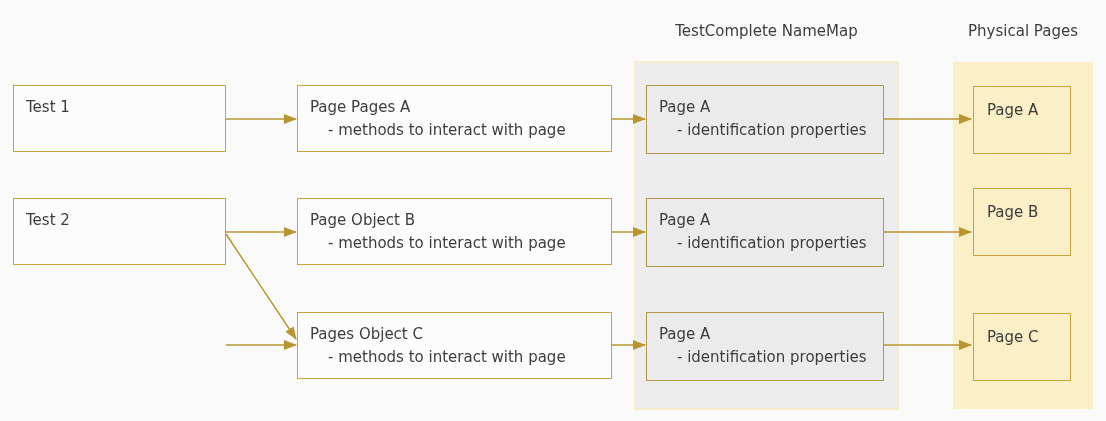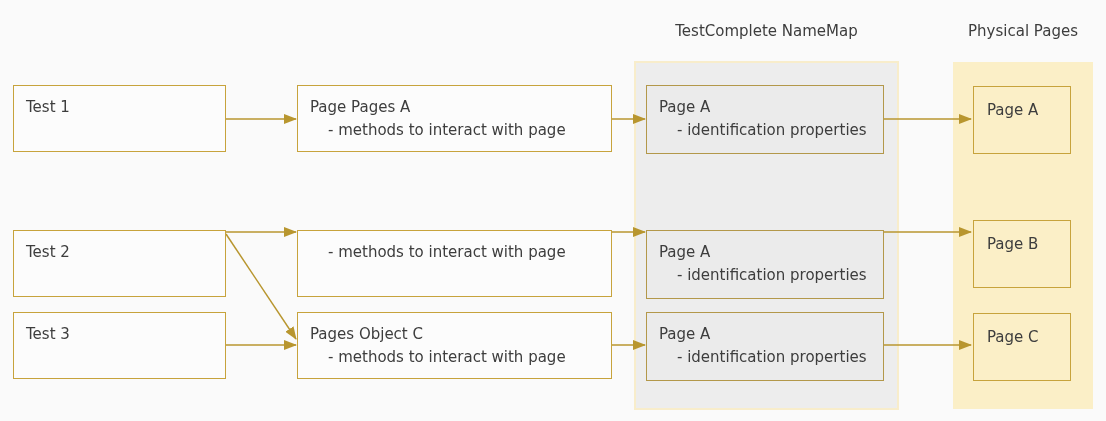--- a/index.html
+++ b/index.html
@@ -23,21 +23,21 @@
   .col-header.physical{left:953px;width:140px;}
 
   .box{position:absolute;box-sizing:border-box;font-size:15px;color:var(--text);line-height:23px;padding:10px 8px 5px 12px;white-space:nowrap;}
   .box .line2{padding-left:18px;}
 
   .box-test{left:13px;width:213px;height:67px;background:var(--box-fill);border:1.5px solid var(--border-gold);}
   .box-po{left:297px;width:315px;height:67px;background:var(--box-fill);border:1.5px solid var(--border-gold);}
   .box-nm{left:646px;width:238px;height:69px;background:var(--namemap-box-fill);border:1.5px solid var(--namemap-box-border);}
   .box-ph{left:973px;width:98px;height:68px;background:var(--band-yellow);border:1.5px solid var(--border-gold);padding-top:12px;padding-left:13px;}
 
-  .r1{top:85px;} .r2{top:198px;margin-top:32px;} .r3{top:312px;}
+  .r1{top:85px;} .r2{top:198px;} .r3{top:312px;}
   .box-ph.r1{top:86px;} .box-ph.r2{top:188px;} .box-ph.r3{top:313px;}
 
   svg.arrows{position:absolute;left:0;top:0;pointer-events:none;}
   svg.arrows line{stroke:var(--arrow);stroke-width:1.5;}
   svg.arrows marker path{fill:var(--arrow);}
 </style>
 </head>
 <body>
 
 <div class="canvas">
@@ -78,33 +78,31 @@
     <div class="line2">- identification properties</div>
   </div>
   <div class="box box-ph r1">
     <div>Page A</div>
   </div>
 
   <div class="box box-test r2">
     <div>Test 2</div>
   </div>
   <div class="box box-po r2">
+    <div>Page Object B</div>
     <div class="line2">- methods to interact with page</div>
   </div>
   <div class="box box-nm r2">
     <div>Page A</div>
     <div class="line2">- identification properties</div>
   </div>
   <div class="box box-ph r2">
     <div>Page B</div>
   </div>
 
-  <div class="box box-test r3">
-    <div>Test 3</div>
-  </div>
   <div class="box box-po r3">
     <div>Pages Object C</div>
     <div class="line2">- methods to interact with page</div>
   </div>
   <div class="box box-nm r3">
     <div>Page A</div>
     <div class="line2">- identification properties</div>
   </div>
   <div class="box box-ph r3">
     <div>Page C</div>

